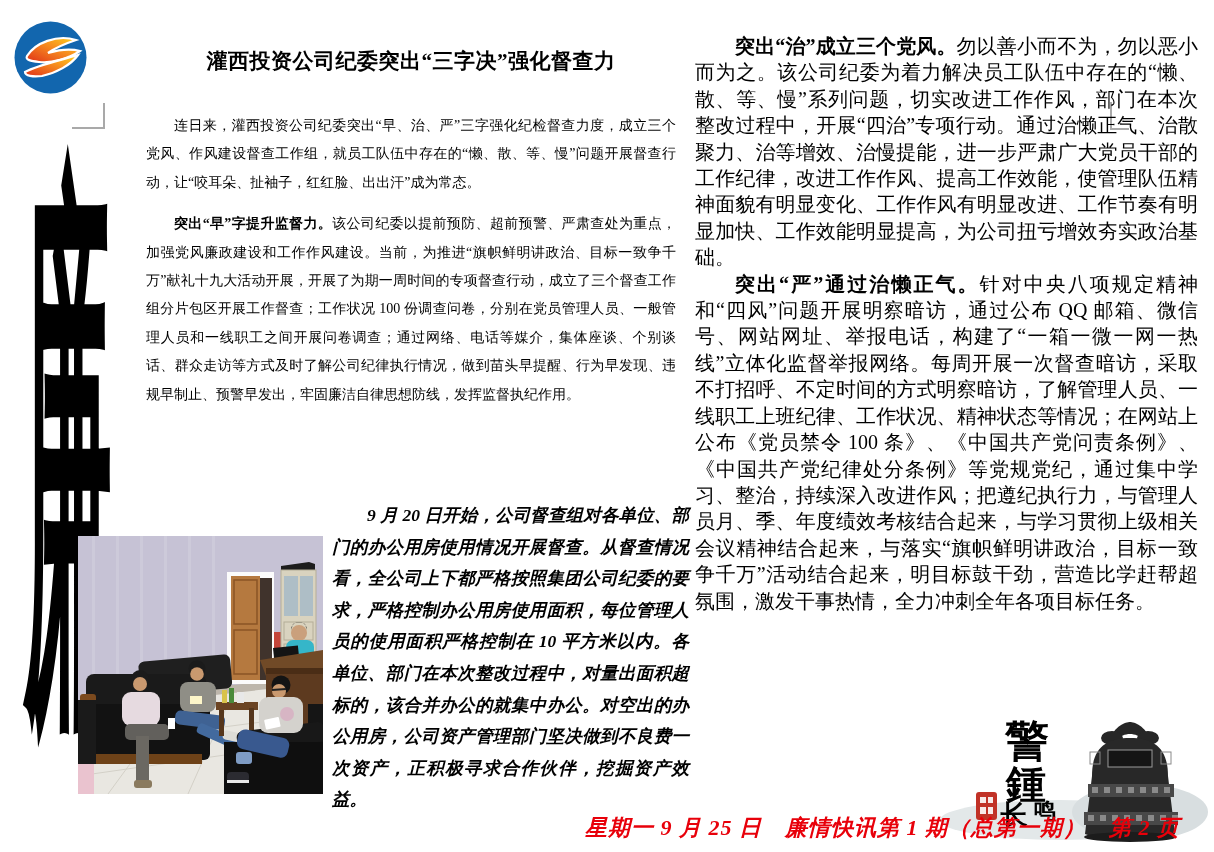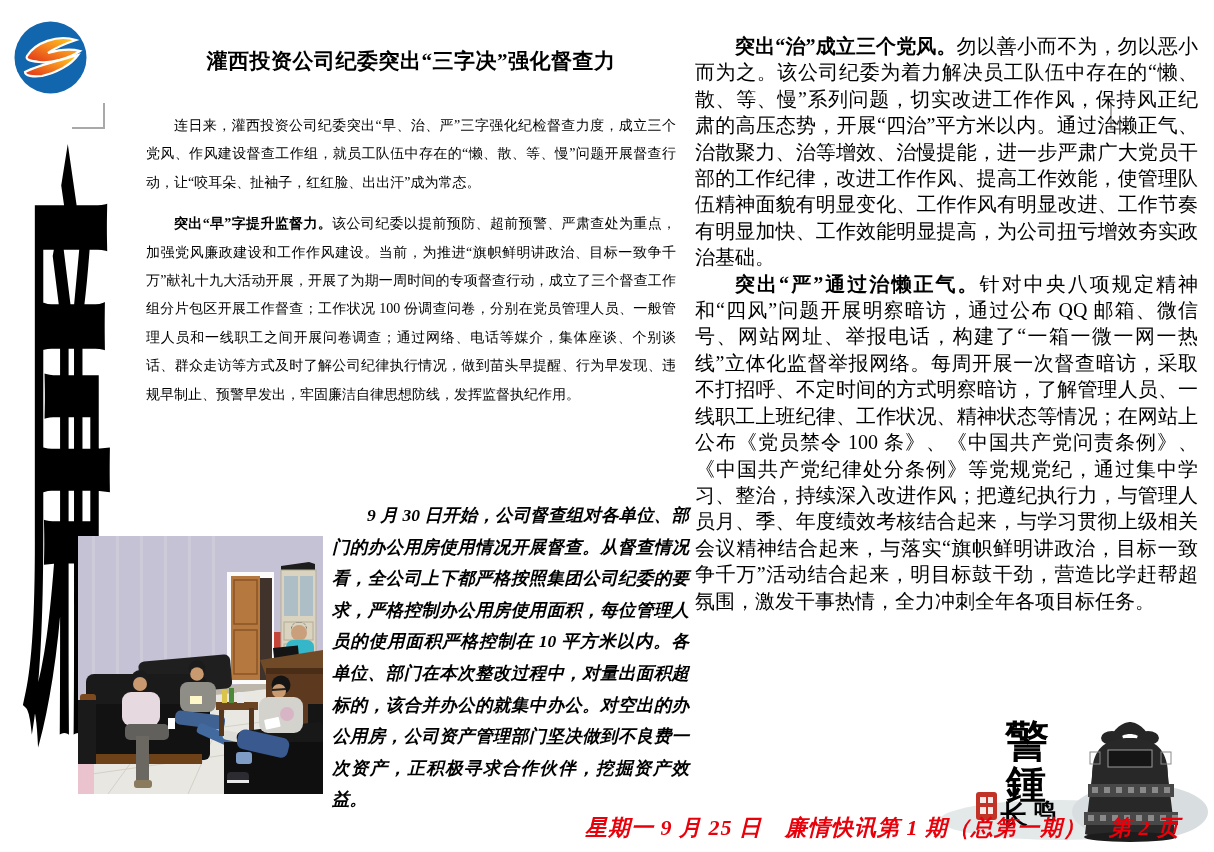--- a/index.html
+++ b/index.html
@@ -188,24 +188,24 @@
         <rect x="186" y="184" width="15" height="10" rx="1" fill="#ffffff" transform="rotate(-12 186 184)"></rect>
         <rect x="162" y="192" width="52" height="20" rx="7" fill="#39598f" transform="rotate(13 162 192)"></rect>
         <rect x="158" y="216" width="16" height="12" rx="3" fill="#7f9cc4"></rect>
         <rect x="149" y="236" width="22" height="10" rx="4" fill="#2b2b31"></rect>
         <rect x="149" y="244" width="22" height="3" fill="#e8e8e8"></rect>
       </g>
       <rect x="0" y="228" width="16" height="30" fill="#eac3cf"></rect>
     </svg>
   </div>
 
-  <div class="kai">9 月 30 日开始，公司督查组对各单位、部门的办公用房使用情况开展督查。从督查情况看，全公司上下都严格按照集团公司纪委的要求，严格控制办公用房使用面积，每位管理人员的使用面积严格控制在 10 平方米以内。各单位、部门在本次整改过程中，对量出面积超标的，该合并办公的就集中办公。对空出的办公用房，公司资产管理部门坚决做到不良费一次资产，正积极寻求合作伙伴，挖掘资产效益。</div>
+  <div class="kai">9 月 20 日开始，公司督查组对各单位、部门的办公用房使用情况开展督查。从督查情况看，全公司上下都严格按照集团公司纪委的要求，严格控制办公用房使用面积，每位管理人员的使用面积严格控制在 10 平方米以内。各单位、部门在本次整改过程中，对量出面积超标的，该合并办公的就集中办公。对空出的办公用房，公司资产管理部门坚决做到不良费一次资产，正积极寻求合作伙伴，挖掘资产效益。</div>
 
   <div class="col-right">
-    <p class="body-r"><span class="lead">突出“治”成立三个党风。</span><span>勿以善小而不为，勿以恶小而为之。该公司纪委为着力解决员工队伍中存在的“懒、散、等、慢”系列问题，切实改进工作作风，保持风正纪肃的高压态势，开展“四治”平方米以内。通过治懒正气、治散聚力、治等增效、治慢提能，进一步严肃广大党员干部的工作纪律，改进工作作风、提高工作效能，使管理队伍精神面貌有明显变化、工作作风有明显改进、工作节奏有明显加快、工作效能明显提高，为公司扭亏增效夯实政治基础。</span></p>
+    <p class="body-r"><span class="lead">突出“治”成立三个党风。</span><span>勿以善小而不为，勿以恶小而为之。该公司纪委为着力解决员工队伍中存在的“懒、散、等、慢”系列问题，切实改进工作作风，部门在本次整改过程中，开展“四治”专项行动。通过治懒正气、治散聚力、治等增效、治慢提能，进一步严肃广大党员干部的工作纪律，改进工作作风、提高工作效能，使管理队伍精神面貌有明显变化、工作作风有明显改进、工作节奏有明显加快、工作效能明显提高，为公司扭亏增效夯实政治基础。</span></p>
     <p class="body-r"><span class="lead">突出“严”通过治懒正气。</span><span>针对中央八项规定精神和“四风”问题开展明察暗访，通过公布 QQ 邮箱、微信号、网站网址、举报电话，构建了“一箱一微一网一热线”立体化监督举报网络。每周开展一次督查暗访，采取不打招呼、不定时间的方式明察暗访，了解管理人员、一线职工上班纪律、工作状况、精神状态等情况；在网站上公布《党员禁令 100 条》、《中国共产党问责条例》、《中国共产党纪律处分条例》等党规党纪，通过集中学习、整治，持续深入改进作风；把遵纪执行力，与管理人员月、季、年度绩效考核结合起来，与学习贯彻上级相关会议精神结合起来，与落实“旗帜鲜明讲政治，目标一致争千万”活动结合起来，明目标鼓干劲，营造比学赶帮超氛围，激发干事热情，全力冲刺全年各项目标任务。</span></p>
   </div>
 
   <div class="bell">
     <svg viewBox="0 0 268 158" width="268" height="158">
       <ellipse cx="120" cy="132" rx="120" ry="20" fill="#e3e8e9"></ellipse>
       <ellipse cx="200" cy="124" rx="68" ry="28" fill="#d8dee0"></ellipse>
 
       <g>
         <path d="M170 52 C174 38 186 34 190 34 C194 34 206 38 210 52 L202 52 C198 44 182 44 178 52 Z" fill="#262626"></path>

